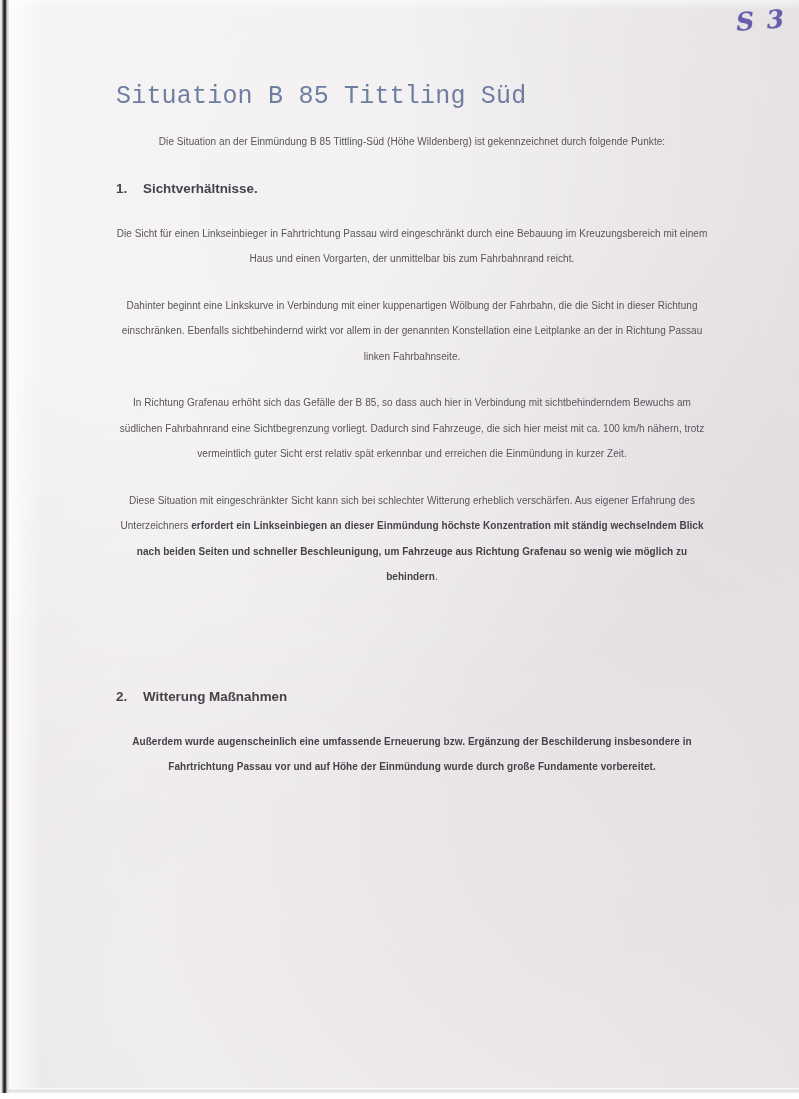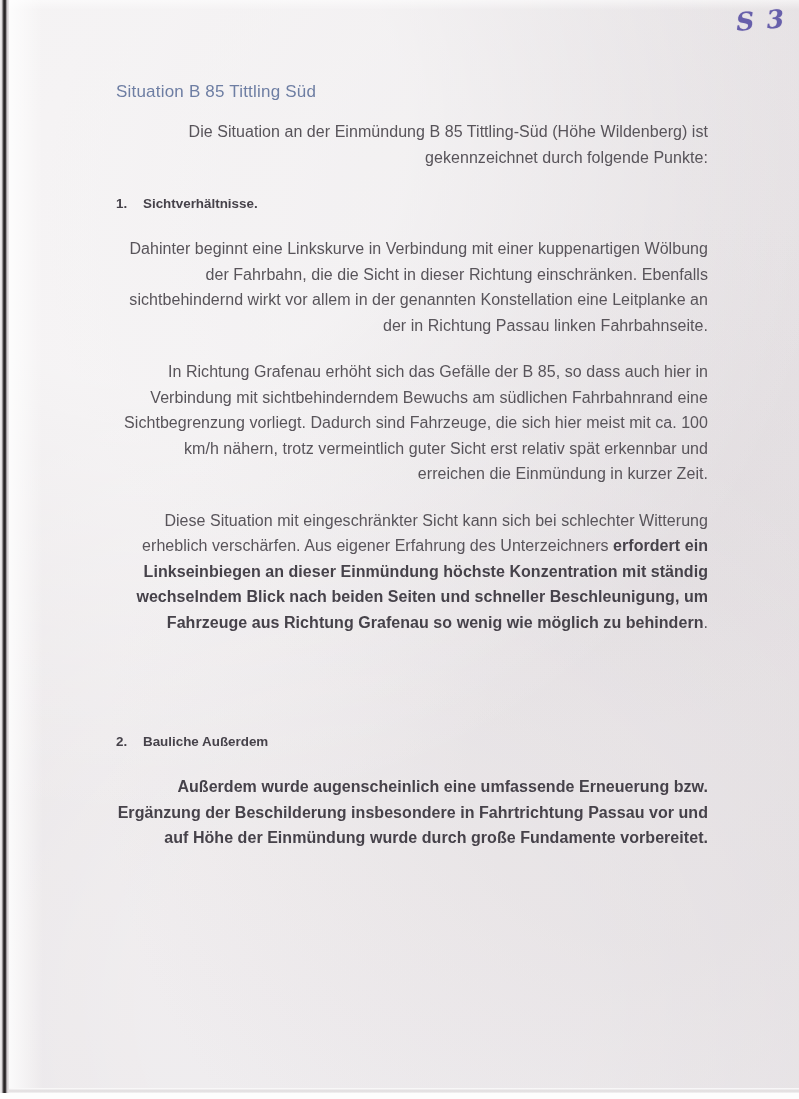--- a/index.html
+++ b/index.html
@@ -115,36 +115,36 @@
 
   
   #content {
     position: absolute;
     left: 116px;
     top: 82px;
     width: 592px;
   }
 
   .doc-title {
-    font-family: Liberation Sans, sans-serif;
-    font-size: 17px;
+    font-family: Liberation Mono, monospace;
+    font-size: 25px;
     font-weight: 400;
     color: #6e7ea3;
     letter-spacing: .2px;
     margin: 0 0 17px 0;
     line-height: 1.2;
   }
 
   p.para {
     margin: 0 0 13px 0;
-    font-size: 16px;
+    font-size: 10px;
     line-height: 25.5px;
     color: #58545a;
     letter-spacing: .05px;
-    text-align: right;
+    text-align: center;
   }
 
   p.para.gap-lg { margin-bottom: 21px; }
 
   .list-heading {
     margin: 0 0 20px 0;
     padding-left: 27px;
     font-size: 13.4px;
     font-weight: bold;
     color: #46424a;
@@ -180,22 +180,23 @@
 
   <div id="handwriting">S 3</div>
 
   <div id="content">
     <h1 class="doc-title">Situation B 85 Tittling Süd</h1>
 
     <p class="para gap-lg">Die Situation an der Einmündung B 85 Tittling-Süd (Höhe Wildenberg) ist gekennzeichnet durch folgende Punkte:</p>
 
     <div id="sections-host">
         <div class="list-heading"><span class="num">1.</span><span>Sichtverhältnisse.</span></div>
+        <p class="para gap-lg"><span>Die Sicht für einen Linkseinbieger in Fahrtrichtung Passau wird eingeschränkt durch eine Bebauung im Kreuzungsbereich mit einem Haus und einen Vorgarten, der unmittelbar bis zum Fahrbahnrand reicht.</span></p>
         <p class="para gap-lg"><span>Dahinter beginnt eine Linkskurve in Verbindung mit einer kuppenartigen Wölbung der Fahrbahn, die die Sicht in dieser Richtung einschränken. Ebenfalls sichtbehindernd wirkt vor allem in der genannten Konstellation eine Leitplanke an der in Richtung Passau linken Fahrbahnseite.</span></p>
         <p class="para gap-lg"><span>In Richtung Grafenau erhöht sich das Gefälle der B 85, so dass auch hier in Verbindung mit sichtbehinderndem Bewuchs am südlichen Fahrbahnrand eine Sichtbegrenzung vorliegt. Dadurch sind Fahrzeuge, die sich hier meist mit ca. 100 km/h nähern, trotz vermeintlich guter Sicht erst relativ spät erkennbar und erreichen die Einmündung in kurzer Zeit.</span></p>
         <p class="para gap-lg"><span>Diese Situation mit eingeschränkter Sicht kann sich bei schlechter Witterung erheblich verschärfen. Aus eigener Erfahrung des Unterzeichners </span><b>erfordert ein Linkseinbiegen an dieser Einmündung höchste Konzentration mit ständig wechselndem Blick nach beiden Seiten und schneller Beschleunigung, um Fahrzeuge aus Richtung Grafenau so wenig wie möglich zu behindern</b><span>.</span></p>
         <div class="section-spacer"></div>
-        <div class="list-heading top-gap"><span class="num">2.</span><span>Bauliche Außerdem</span></div>
+        <div class="list-heading top-gap"><span class="num">2.</span><span>Witterung Maßnahmen</span></div>
         <p class="para gap-lg"><b>Außerdem wurde augenscheinlich eine umfassende Erneuerung bzw. Ergänzung der Beschilderung insbesondere in Fahrtrichtung Passau vor und auf Höhe der Einmündung wurde durch große Fundamente vorbereitet.</b></p>
       </div>
   </div>
 
 </div>
 
 </body></html>

